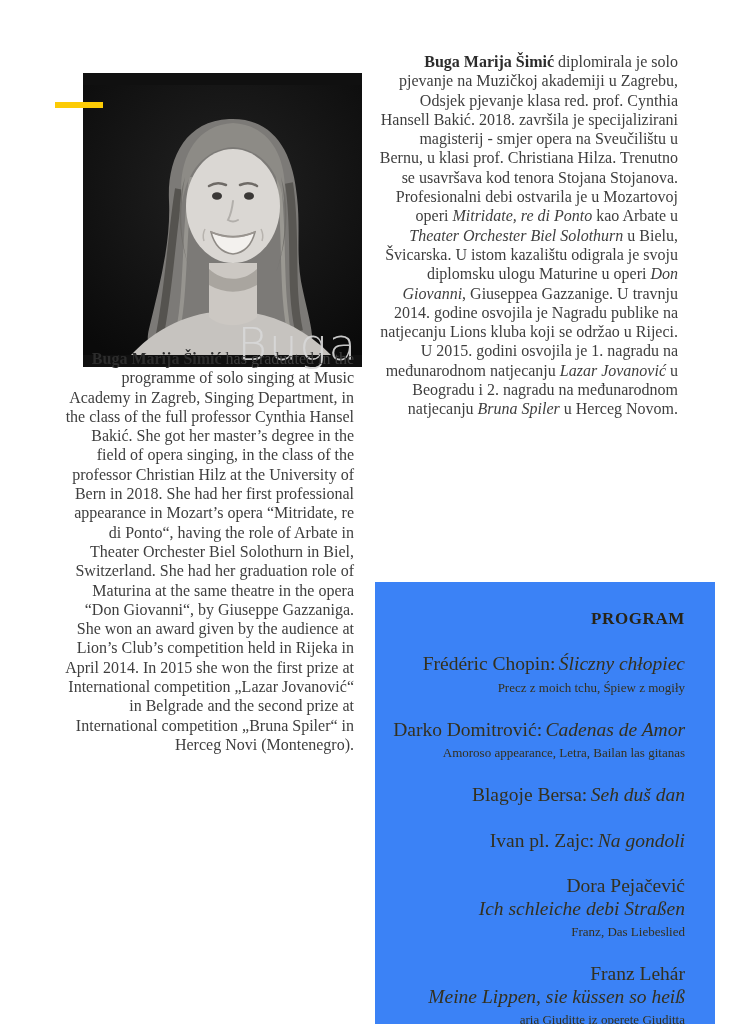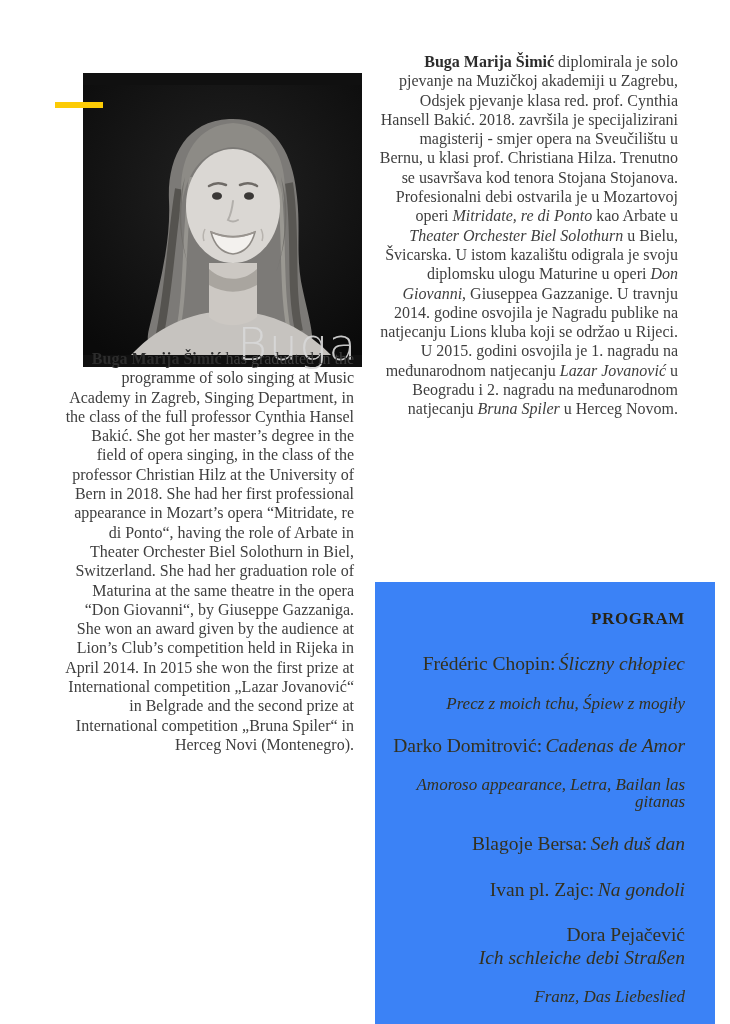--- a/index.html
+++ b/index.html
@@ -40,21 +40,21 @@
     box-sizing:border-box;padding:27px 30px 0 16px;
     text-align:right;color:#34301e;
   }
   .program-title{margin:0 0 24px 0;font-size:17px;font-weight:bold;letter-spacing:.6px;color:#282417;}
   .entry{margin-bottom:23px;}
   .entry-main{font-size:19.5px;line-height:22.5px;}
   .entry-main .title{font-style:italic;}
   .entry.inline .composer{margin-right:.18em;}
   .entry.stacked .composer{display:block;}
   .entry.stacked .title{display:block;}
-  .entry-sub{font-style:italic;font-size:17px;line-height:17px;margin-top:19px;}
+  .entry-sub{font-size:13px;line-height:17px;margin-top:3px;}
   .entry-sub:empty{display:none;}
 </style>
 </head>
 <body>
 
 <div class="page">
 
   <div class="photo">
     <svg viewBox="0 0 279 270" xmlns="http://www.w3.org/2000/svg">
       <defs>

